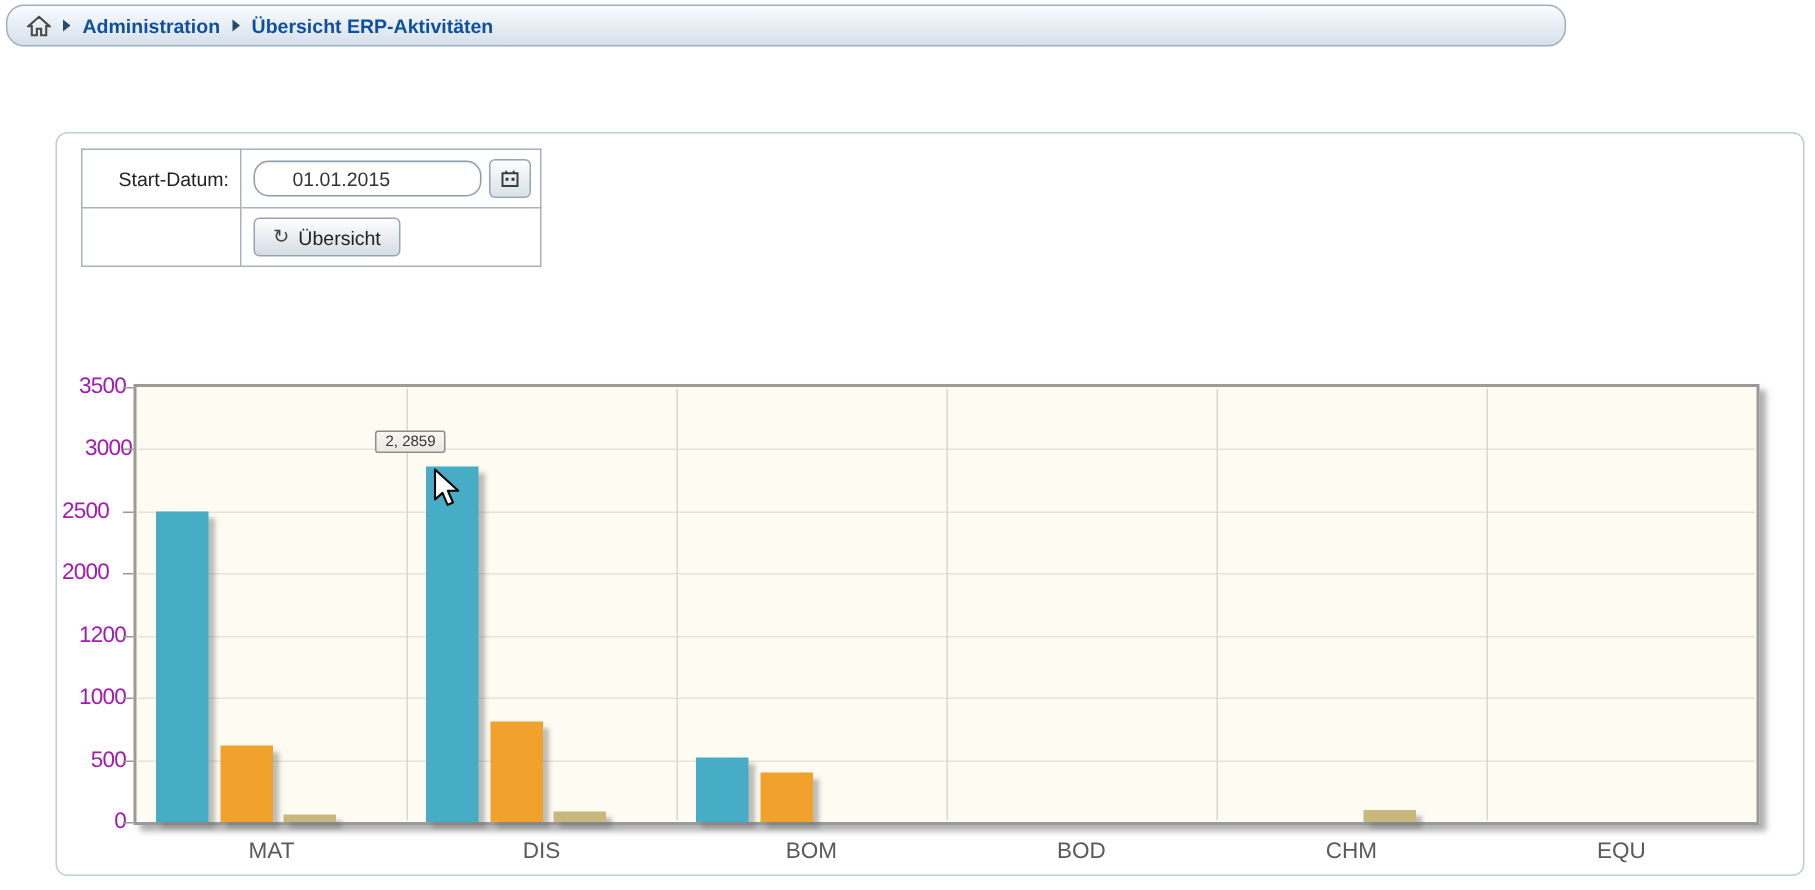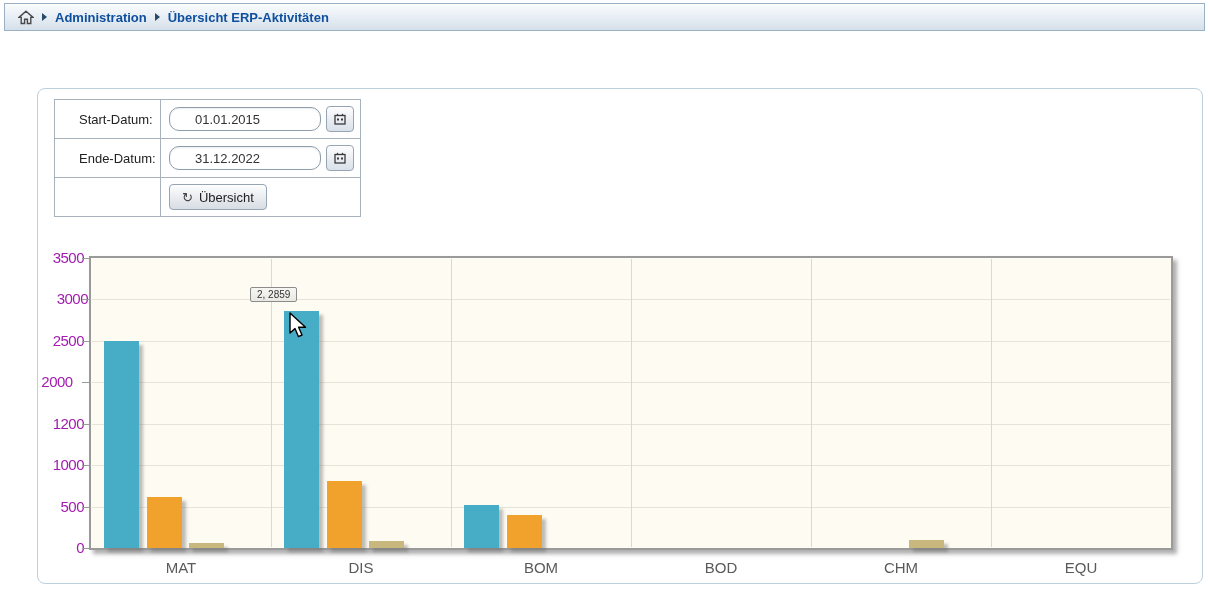--- a/index.html
+++ b/index.html
@@ -1,22 +1,22 @@
 <!DOCTYPE html>
 <html><head>
 <meta charset="utf-8">
 <style>
   * { margin:0; padding:0; box-sizing:border-box; }
   html,body { width:1210px; height:593px; background:#ffffff; overflow:hidden;
     font-family:"Liberation Sans", sans-serif; }
 
   
   .crumbbar {
-    position:absolute; left:4px; top:3px; width:1201px; height:28px;
-    border:1px solid #9ab0c4; border-radius:0;
+    position:absolute; left:4px; top:3px; width:1040px; height:28px;
+    border:1px solid #9ab0c4; border-radius:12px;
     background:linear-gradient(180deg,#fafcfd 0%,#e9eff5 45%,#d6e0ea 100%);
     display:flex; align-items:center; padding-left:13px; gap:8px;
   }
   .crumb-sep { width:0; height:0; border-left:5px solid #2b4a68;
     border-top:4px solid transparent; border-bottom:4px solid transparent; }
   .crumb-link { font-size:13px; font-weight:bold; color:#0e4f9e; cursor:pointer; }
   .home-btn { display:flex; align-items:center; cursor:pointer; }
 
   
   .panel {
@@ -103,37 +103,20 @@
             <line x1="3.5" y1="0.8" x2="3.5" y2="3" stroke="#3a3a3a" stroke-width="1.3"></line>
             <line x1="8.5" y1="0.8" x2="8.5" y2="3" stroke="#3a3a3a" stroke-width="1.3"></line>
             <rect x="3" y="5.5" width="2" height="2" fill="#3a3a3a"></rect>
             <rect x="7" y="5.5" width="2" height="2" fill="#3a3a3a"></rect>
           </svg>
         </span>
       </div>
     </td>
   </tr>
   <tr>
-    <td class="lblcell">Ende-Datum:</td>
-    <td class="ctlcell">
-      <div class="ctlwrap">
-        <input class="datebox" type="text" value="31.12.2022" style="">
-        <span class="calbtn">
-          <svg width="12" height="12" viewBox="0 0 12 12">
-            <rect x="1" y="2.5" width="10" height="8.5" fill="none" stroke="#3a3a3a" stroke-width="1.3"></rect>
-            <line x1="3.5" y1="0.8" x2="3.5" y2="3" stroke="#3a3a3a" stroke-width="1.3"></line>
-            <line x1="8.5" y1="0.8" x2="8.5" y2="3" stroke="#3a3a3a" stroke-width="1.3"></line>
-            <rect x="3" y="5.5" width="2" height="2" fill="#3a3a3a"></rect>
-            <rect x="7" y="5.5" width="2" height="2" fill="#3a3a3a"></rect>
-          </svg>
-        </span>
-      </div>
-    </td>
-  </tr>
-  <tr>
     <td class="lblcell" style="height:36px;"></td>
     <td class="ctlcell">
       <div class="ctlwrap">
         <button class="gobtn">
           <span class="refresh-glyph">↻</span>
           <span>Übersicht</span>
         </button>
       </div>
     </td>
   </tr>
@@ -156,21 +139,21 @@
     <div class="ylabel" style="left: 30px; top: 539px;">0</div>
     <div class="ytick" style="left: 82px; top: 548px;"></div>
     <div class="ylabel" style="left: 30px; top: 497.571px;">500</div>
     <div class="ytick" style="left: 82px; top: 506.571px;"></div>
     <div class="ylabel" style="left: 30px; top: 456.143px;">1000</div>
     <div class="ytick" style="left: 82px; top: 465.143px;"></div>
     <div class="ylabel" style="left: 30px; top: 414.714px;">1200</div>
     <div class="ytick" style="left: 82px; top: 423.714px;"></div>
     <div class="ylabel" style="left: 30px; top: 373.286px; text-align: center;">2000</div>
     <div class="ytick" style="left: 82px; top: 382.286px;"></div>
-    <div class="ylabel" style="left: 30px; top: 331.857px;">2500</div>
+    <div class="ylabel" style="left: 30px; top: 331.857px; text-align: center;">2500</div>
     <div class="ytick" style="left: 82px; top: 340.857px;"></div>
     <div class="ylabel" style="left: 34px; top: 290.429px;">3000</div>
     <div class="ytick" style="left: 82px; top: 299.429px;"></div>
     <div class="ylabel" style="left: 30px; top: 249px;">3500</div>
     <div class="ytick" style="left: 82px; top: 258px;"></div>
     <div class="bar" style="left: 104px; top: 340.857px; height: 207.143px; background: rgb(71, 172, 198);"></div>
     <div class="bar" style="left: 284px; top: 311.111px; height: 236.889px; background: rgb(71, 172, 198);"></div>
     <div class="bar" style="left: 464px; top: 504.914px; height: 43.0857px; background: rgb(71, 172, 198);"></div>
     <div class="bar" style="left: 146.6px; top: 496.629px; height: 51.3714px; background: rgb(240, 162, 44);"></div>
     <div class="bar" style="left: 326.6px; top: 480.886px; height: 67.1143px; background: rgb(240, 162, 44);"></div>

